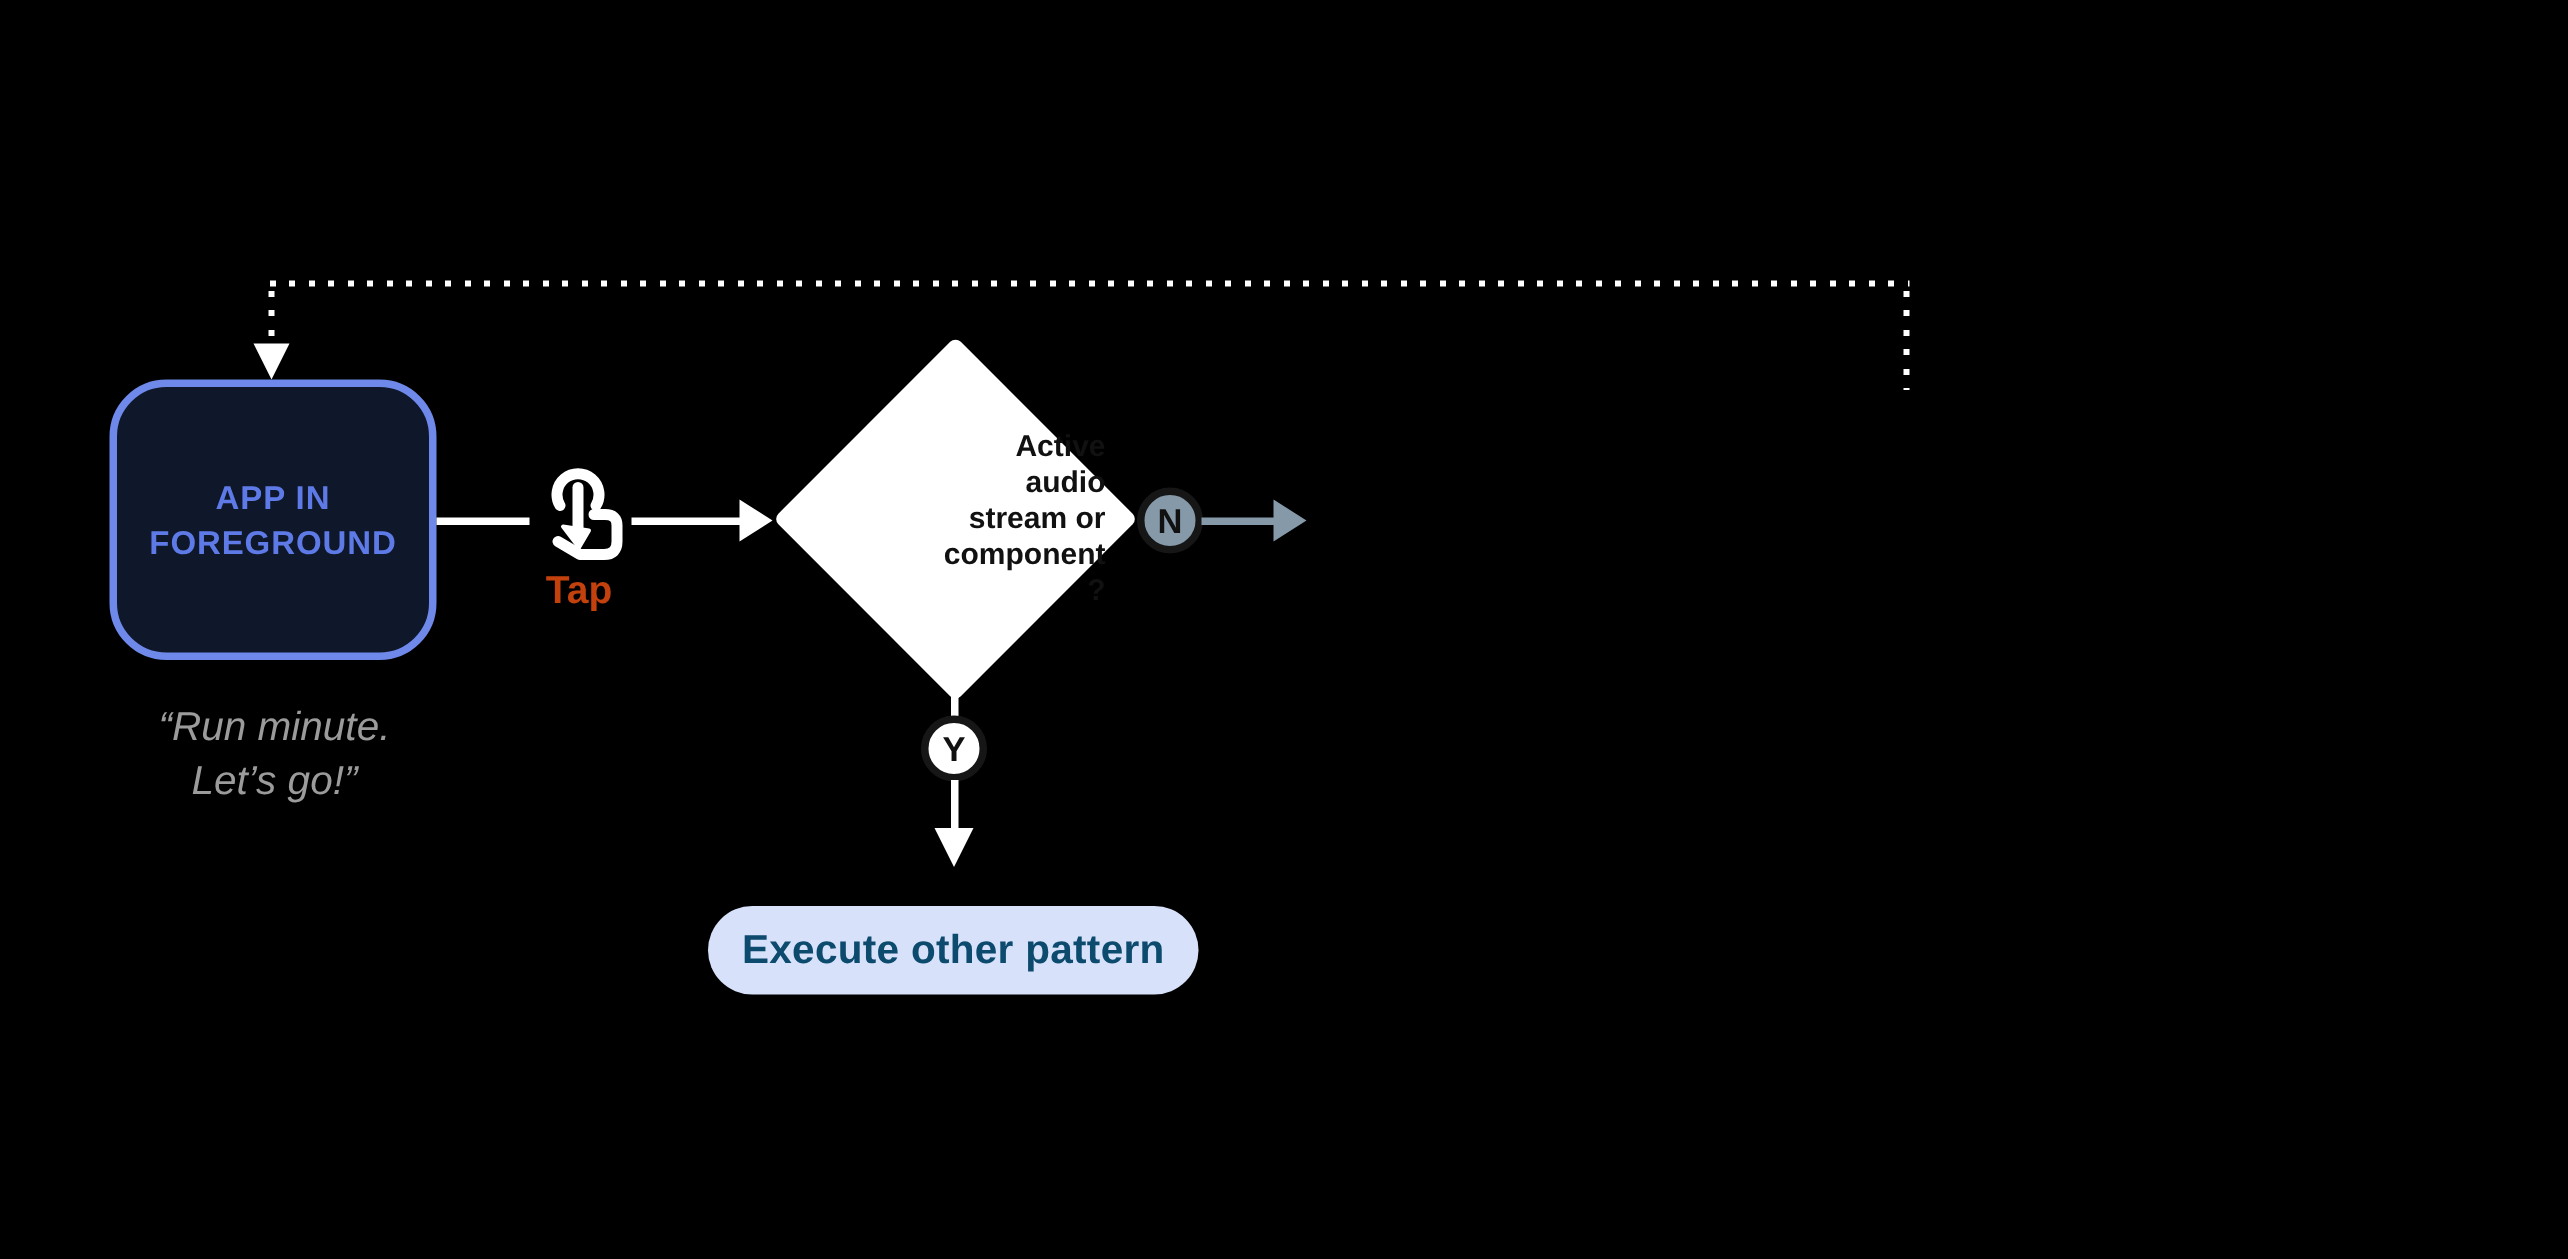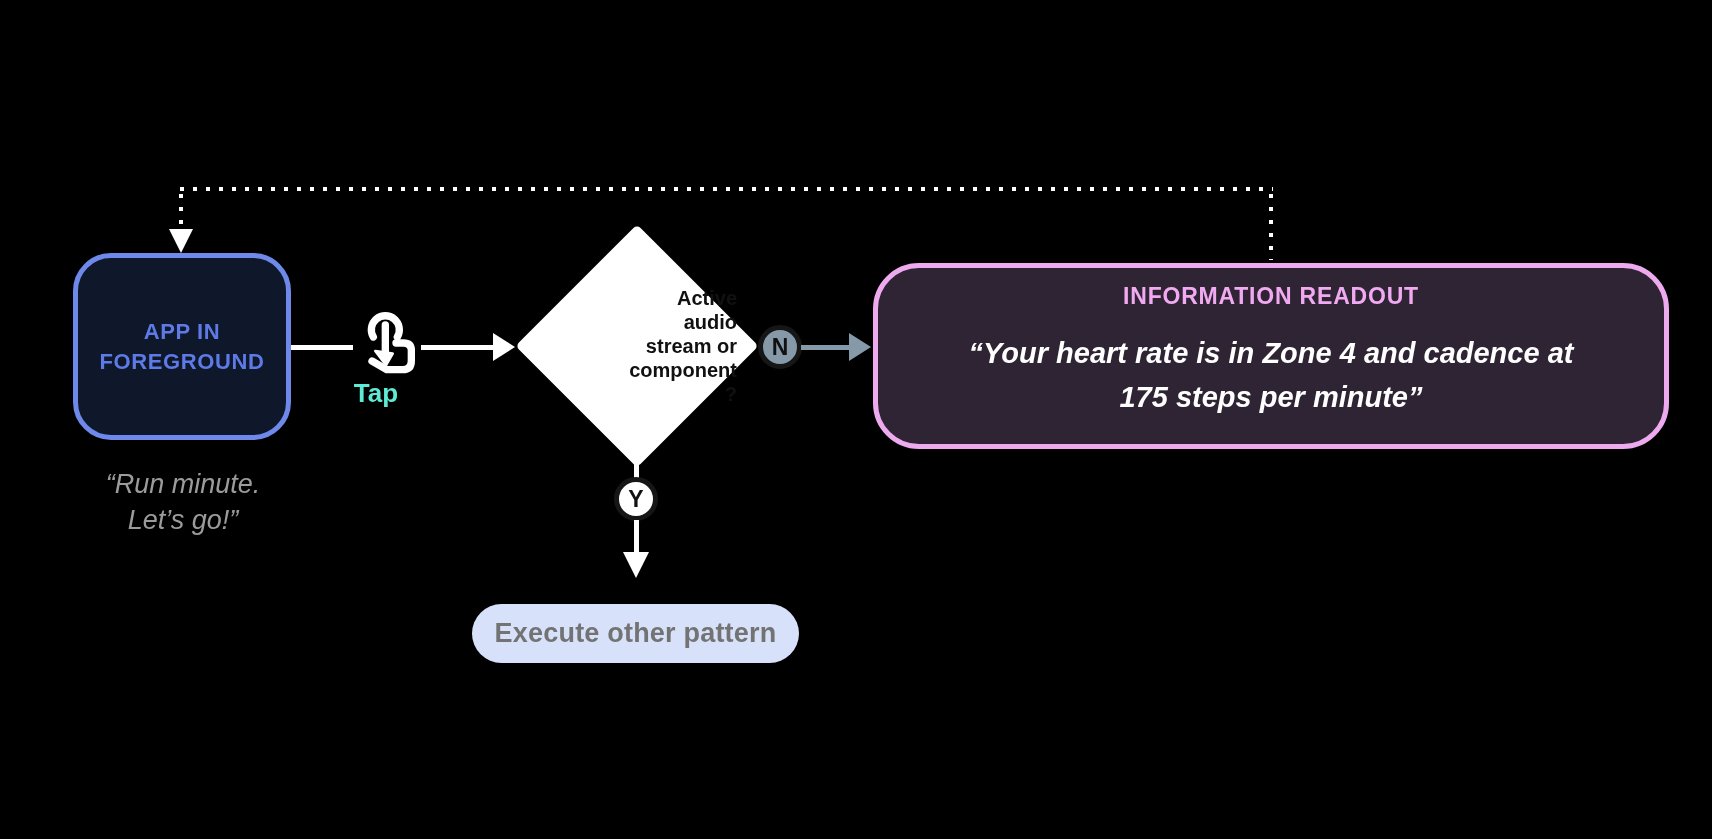--- a/index.html
+++ b/index.html
@@ -78,22 +78,22 @@
   .arrowhead-down-white2 {
     left: 623px; top: 552px; width: 0; height: 0;
     border-left: 13px solid transparent;
     border-right: 13px solid transparent;
     border-top: 26px solid #ffffff;
   }
 
   
   .tap-icon { left: 352px; top: 306px; width: 64px; height: 70px; }
   .tap-label {
-    left: 340px; top: 378px; width: 72px;
-    color: #5eead4;
+    left: 350px; top: 378px; width: 72px;
+    color: #c2410c;
     font-size: 26px;
     font-weight: bold;
     text-align: center;
   }
 
   
   .diamond-shape {
     left: 551px; top: 260px; width: 172px; height: 172px;
     background: #ffffff;
     border-radius: 5px;
@@ -158,21 +158,21 @@
 
   
   .pill {
     left: 472px; top: 604px; width: 327px; height: 59px;
     box-sizing: border-box;
     background: #d7e2fa;
     border-radius: 30px;
     display: flex; align-items: center; justify-content: center;
   }
   .pill-label {
-    color: #737373;
+    color: #0c4a6e;
     font-size: 27px;
     font-weight: bold;
     letter-spacing: 0.2px;
   }
 </style>
 </head>
 <body>
 
 <div id="canvas">
 
@@ -207,25 +207,20 @@
 stream or
 component
 ?</div>
 
   <div class="abs badge badge-n">
     <span>N</span>
   </div>
   <div class="abs seg-n-readout"></div>
   <div class="abs arrowhead-right-gray"></div>
 
-  <div class="abs readout-box">
-    <div class="readout-title">INFORMATION READOUT</div>
-    <div class="readout-quote pre">“Your heart rate is in Zone 4 and cadence at
-175 steps per minute”</div>
-  </div>
 
   <div class="abs seg-diam-y"></div>
   <div class="abs badge badge-y">
     <span>Y</span>
   </div>
   <div class="abs seg-y-pill"></div>
   <div class="abs arrowhead-down-white2"></div>
 
   <div class="abs pill">
     <div class="pill-label">Execute other pattern</div>

